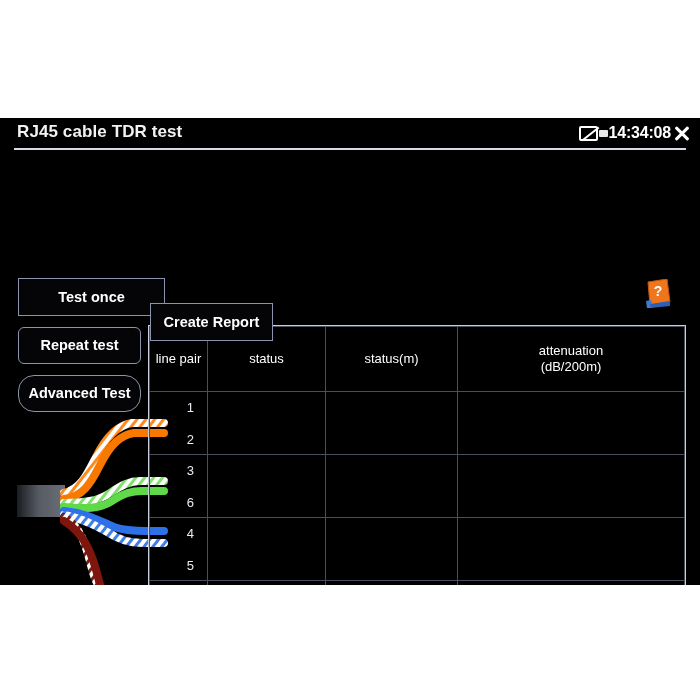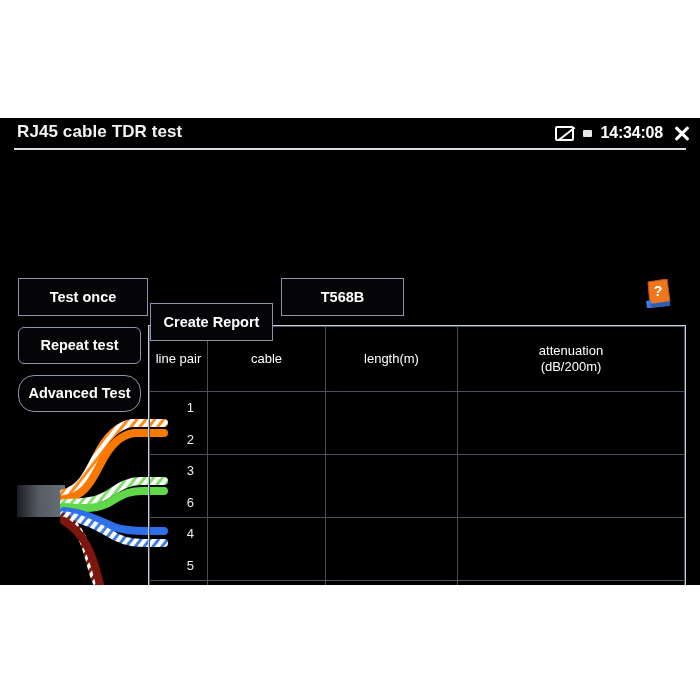--- a/index.html
+++ b/index.html
@@ -38,21 +38,21 @@
     font-weight: bold;
     color: #f2f2f2;
     letter-spacing: .1px;
     white-space: nowrap;
   }
   #titlebar-right {
     position: absolute;
     right: 10px; top: 3px;
     display: flex;
     align-items: center;
-    gap: 9px;
+    gap: 1px;
     height: 24px;
   }
   .screenshot-icon {
     position: relative;
     width: 19px; height: 15px;
     border: 2px solid #ffffff;
     border-radius: 2px;
     box-sizing: border-box;
   }
   .screenshot-icon:after {
@@ -109,21 +109,21 @@
     font-size: 14.5px;
     font-weight: bold;
     display: flex;
     align-items: center;
     justify-content: center;
     text-align: center;
     box-sizing: border-box;
     line-height: 1.12;
     z-index: 6;
   }
-  #btn-test-once     { left: 18px;  top: 160px; width: 130px; height: 38px; }
+  #btn-test-once     { left: 18px;  top: 160px; width: 147px; height: 38px; }
   #btn-create-report { left: 150px; top: 160px; width: 123px; height: 38px; margin-top: 25px; }
   #btn-t568b         { left: 281px; top: 160px; width: 123px; height: 38px; }
   #btn-repeat-test   { left: 18px;  top: 209px; width: 123px; height: 37px; border-radius: 6px; }
   #btn-advanced-test { left: 18px;  top: 257px; width: 123px; height: 37px; border-radius: 16px; }
 
   
   #help-icon {
     position: absolute;
     left: 645px; top: 161px;
     width: 26px; height: 29px;
@@ -203,21 +203,20 @@
       <div class="screenshot-icon"></div>
       <div class="battery-icon"></div>
       <div id="clock">14:34:08</div>
       <div class="close-x"></div>
     </div>
   </div>
   <div id="title-underline"></div>
 
   <div class="btn" id="btn-test-once">Test once</div>
   <div class="btn" id="btn-create-report">Create Report</div>
-  <div class="btn" id="btn-t568b">T568B</div>
 
   <div class="btn" id="btn-repeat-test">Repeat test</div>
   <div class="btn" id="btn-advanced-test">Advanced Test</div>
 
   <svg id="help-icon" viewBox="0 0 26 29">
     <polygon points="3,3 22,0 25,23 5,27" fill="#f0761d"></polygon>
     <polygon points="3,3 22,0 25,23 5,27" fill="none" stroke="#c2560d" stroke-width="1"></polygon>
     <polygon points="1,22 6,21 8,29 2,29" fill="#3f7ad6"></polygon>
     <polygon points="5,25 25,22 25,27 6,29" fill="#2f5fb5"></polygon>
     <text x="13" y="17" font-family="'Liberation Sans',sans-serif" font-size="14" font-weight="bold" fill="#ffffff" text-anchor="middle">?</text>
@@ -268,22 +267,22 @@
       <path d="M50,136 C66,144 72,164 78,188 C84,210 92,218 106,218 L150,218" stroke="url(#pt-wbr)" stroke-width="8" fill="none" stroke-linecap="round"></path>
       <path d="M50,140 C70,152 78,172 84,196 C90,222 100,230 114,230 L150,230" stroke="#7e1510" stroke-width="8" fill="none" stroke-linecap="round"></path>
     </g>
   </svg>
 
   <div id="tdr-table">
     <table>
       <thead>
         <tr>
           <th class="col-pair">line pair</th>
-          <th class="col-status">cable</th>
-          <th class="col-length">length(m)</th>
+          <th class="col-status">status</th>
+          <th class="col-length">status(m)</th>
           <th>
             <span>attenuation</span><br>
             <span>(dB/200m)</span>
           </th>
         </tr>
       </thead>
       <tbody>
         <tr>
           <td class="col-pair pair-cell">
             <div class="pair-nums">

